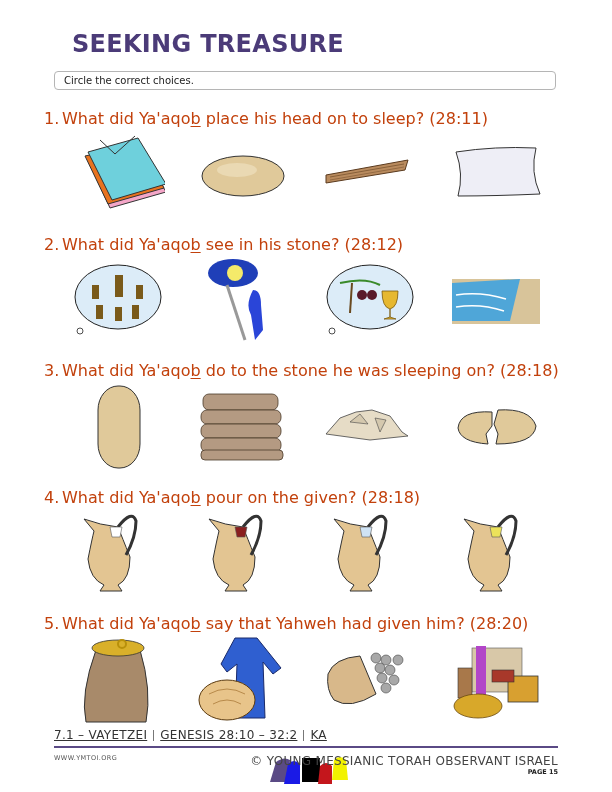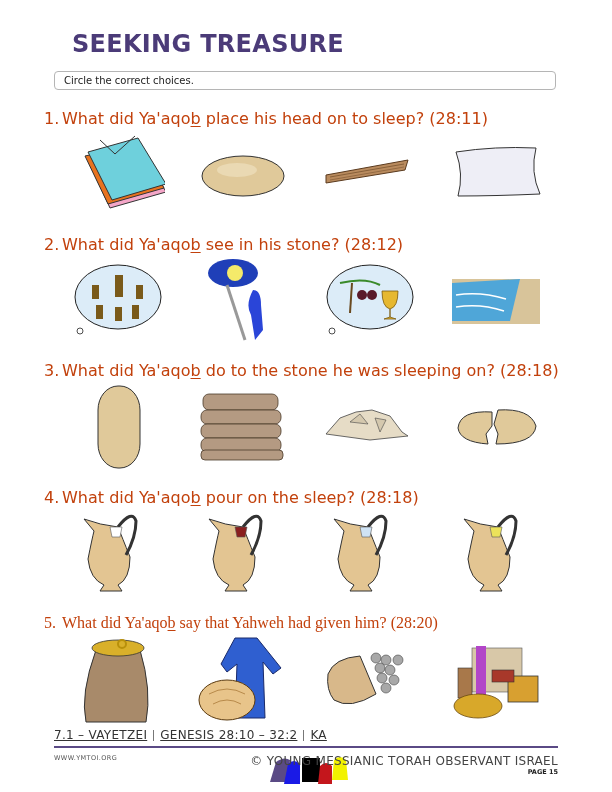--- a/index.html
+++ b/index.html
@@ -139,21 +139,21 @@
   </div>
   <div class="opt" style="left:390px;">
     <svg viewBox="0 0 95 95">
       <path d="M42,30 Q10,28 8,46 Q10,60 38,62 L36,52 L42,44 Z" fill="#e0c99a" stroke="#333" stroke-width="1"></path>
       <path d="M48,28 Q80,26 86,44 Q84,62 46,62 L48,52 L44,42 Z" fill="#e0c99a" stroke="#333" stroke-width="1"></path>
     </svg>
   </div>
 </div>
 
 <div class="q" style="top:488px;">
-  <span class="num">4.</span><span>What did Ya'aqo</span><u>b</u><span> pour on the sleep? (28:18)</span>
+  <span class="num">4.</span><span>What did Ya'aqo</span><u>b</u><span> pour on the given? (28:18)</span>
 </div>
 <div class="row" style="top:507px;">
   <div class="opt" style="left:10px;">
     <svg viewBox="0 0 95 95">
       <path d="M14,12 Q30,18 48,20 Q52,30 60,50 Q60,72 48,78 L52,84 L30,84 L34,78 Q20,72 18,52 Q22,32 24,24 Z" fill="#e3c592" stroke="#333" stroke-width="1"></path>
       <path d="M48,20 Q62,2 66,14 Q66,30 56,48" fill="none" stroke="#333" stroke-width="3"></path>
       <path d="M40,20 L52,20 L50,30 L42,30 Z" fill="#ffffff" stroke="#555" stroke-width="0.6"></path>
     </svg>
   </div>
   <div class="opt" style="left:135px;">
@@ -172,21 +172,21 @@
   </div>
   <div class="opt" style="left:390px;">
     <svg viewBox="0 0 95 95">
       <path d="M14,12 Q30,18 48,20 Q52,30 60,50 Q60,72 48,78 L52,84 L30,84 L34,78 Q20,72 18,52 Q22,32 24,24 Z" fill="#e3c592" stroke="#333" stroke-width="1"></path>
       <path d="M48,20 Q62,2 66,14 Q66,30 56,48" fill="none" stroke="#333" stroke-width="3"></path>
       <path d="M40,20 L52,20 L50,30 L42,30 Z" fill="#ece25a" stroke="#555" stroke-width="0.6"></path>
     </svg>
   </div>
 </div>
 
-<div class="q" style="top:614px;font-family:Liberation Serif, serif;">
+<div class="q" style="top:614px;">
   <span class="num">5.</span><span>What did Ya'aqo</span><u>b</u><span> say that Yahweh had given him? (28:20)</span>
 </div>
 <div class="row" style="top:634px;">
   <div class="opt" style="left:10px;">
     <svg viewBox="0 0 95 95">
       <path d="M26,16 Q10,60 16,88 L76,88 Q82,56 70,16 Z" fill="#a88a6a" stroke="#333" stroke-width="1"></path>
       <ellipse cx="48" cy="14" rx="26" ry="8" fill="#d9b02a" stroke="#333" stroke-width="0.8"></ellipse>
       <circle cx="52" cy="10" r="4" fill="none" stroke="#b8900a" stroke-width="2"></circle>
     </svg>
   </div>

